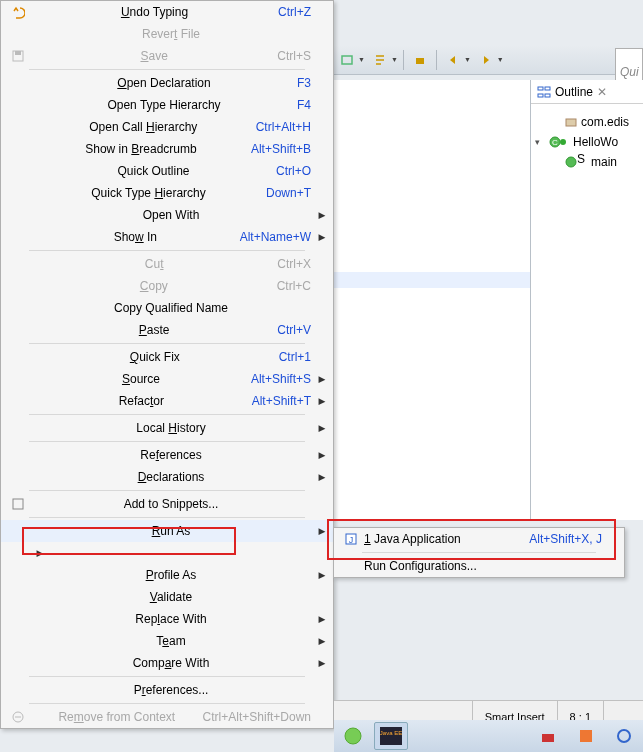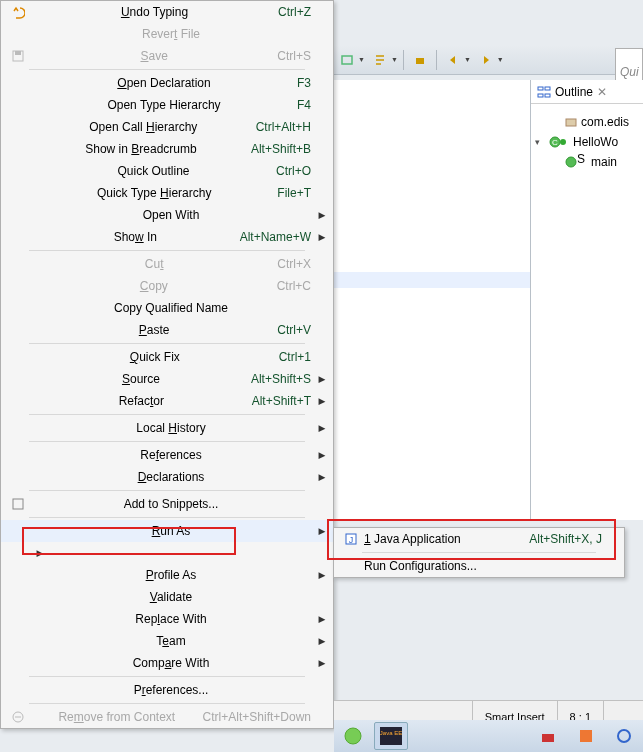--- a/index.html
+++ b/index.html
@@ -4,21 +4,21 @@
 <style>
 * { margin: 0; padding: 0; box-sizing: border-box; }
 body { font-family: "Segoe UI", Tahoma, sans-serif; font-size: 12px; background: #e8ecf0; width: 643px; height: 752px; overflow: hidden; position: relative; }
 
 .context-menu { position: absolute; left: 0; top: 0; width: 334px; background: #f5f5f5; border: 1px solid #b0b0b0; box-shadow: 2px 2px 4px rgba(0,0,0,0.2); text-align: center; }
 .menu-item { display: flex; align-items: center; height: 22px; padding: 0 6px; cursor: default; }
 .menu-item.disabled { color: #a8a8a8; }
 .menu-item.sep { height: 0; border-top: 1px solid #d8d8d8; margin: 2px 28px 2px 28px; padding: 0; }
 .icon-col { width: 22px; display: flex; align-items: center; justify-content: center; }
 .label-col { flex: 1; padding-left: 2px; }
-.shortcut-col { padding-right: 6px; color: #14532d; }
+.shortcut-col { padding-right: 6px; color: #1d4ed8; }
 .menu-item.disabled .shortcut-col { color: #a8a8a8; }
 .arrow-col { width: 10px; color: #333; font-size: 9px; }
 .mnemonic { text-decoration: underline; }
 
 .highlight-box-1 { position: absolute; left: 22px; top: 527px; width: 214px; height: 28px; border: 2px solid #d22; pointer-events: none; z-index: 10; }
 .highlight-box-2 { position: absolute; left: 327px; top: 519px; width: 289px; height: 41px; border: 2px solid #d22; pointer-events: none; z-index: 10; }
 
 .submenu { position: absolute; left: 333px; top: 527px; width: 292px; background: #f5f5f5; border: 1px solid #b0b0b0; box-shadow: 2px 2px 4px rgba(0,0,0,0.2); z-index: 5; }
 
 .bg-toolbar { position: absolute; left: 334px; top: 45px; right: 0; height: 30px; background: linear-gradient(#e8ecf0,#d8dfe6); border-bottom: 1px solid #b8c0c8; display: flex; align-items: center; }
@@ -194,21 +194,21 @@
   </div>
   <div class="menu-item">
     <span class="icon-col"></span>
     <span class="label-col">Quick Outline</span>
     <span class="shortcut-col">Ctrl+O</span>
       <span class="arrow-col"></span>
   </div>
   <div class="menu-item">
     <span class="icon-col"></span>
     <span class="label-col">Quick Type <span class="mnemonic">H</span>ierarchy</span>
-    <span class="shortcut-col">File+T</span>
+    <span class="shortcut-col">Down+T</span>
       <span class="arrow-col"></span>
   </div>
   <div class="menu-item">
     <span class="icon-col"></span>
     <span class="label-col">Open With</span>
     <span class="shortcut-col"></span>
       <span class="arrow-col">▶</span>
   </div>
   <div class="menu-item">
     <span class="icon-col"></span>

